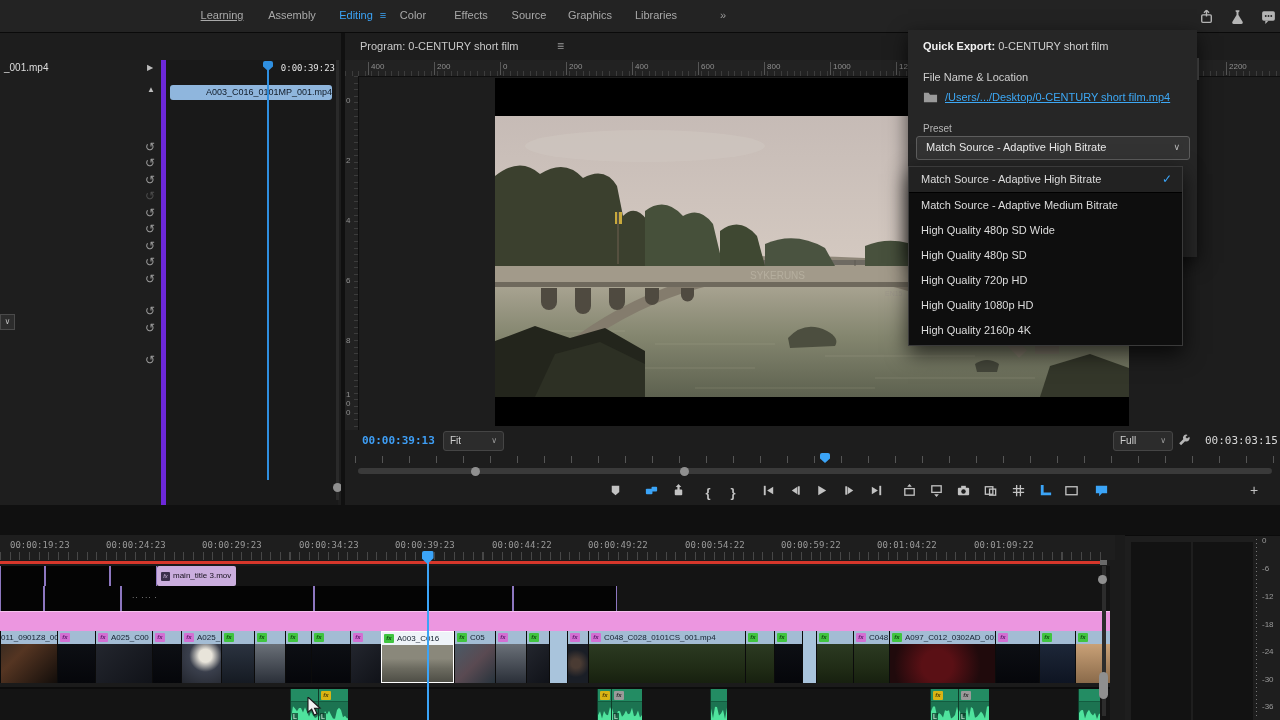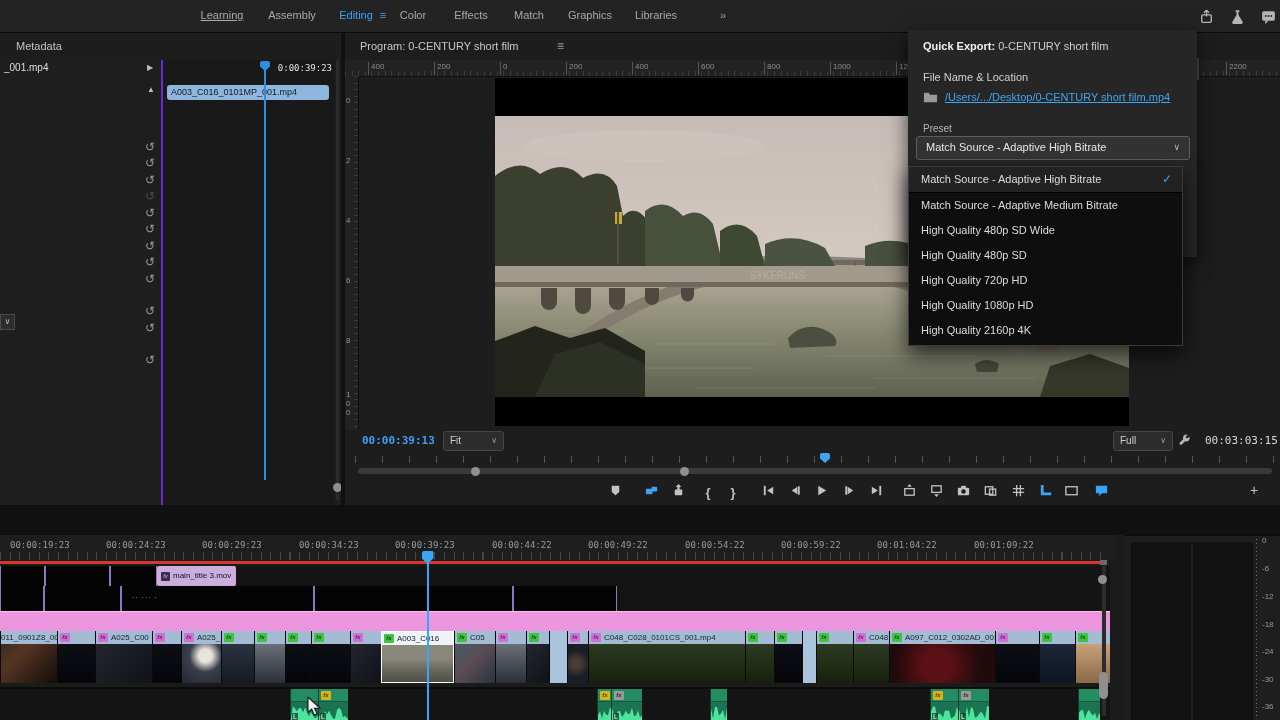--- a/index.html
+++ b/index.html
@@ -12,21 +12,21 @@
   #topbar{left:0;top:0;width:1280px;height:32px;background:#232323;border-bottom:1px solid #0a0a0a;}
   .ws-tab{position:absolute;top:9px;transform:translateX(-50%);font-size:11px;color:#a9a9a9;white-space:nowrap;cursor:default;}
   .ws-tab.active{color:#3ba4f7;}
   .tb-icon{position:absolute;top:8px;width:18px;height:18px;color:#b5b5b5;}
 
   
   #ec{left:0;top:33px;width:341px;height:472px;background:#1d1d1d;}
   #ec-head{position:absolute;left:0;top:0;width:100%;height:27px;background:#1d1d1d;border-bottom:1px solid #111;}
   #ec-tab{position:absolute;left:16px;top:7px;font-size:11px;color:#c3c3c3;}
   #ec-left{position:absolute;left:0;top:27px;width:160px;height:445px;background:#1e1e1e;padding-left:24px;}
-  #ec-right{position:absolute;left:161px;top:27px;width:172px;height:445px;background:#191919;border-left:2px solid #6d28d9;}
+  #ec-right{position:absolute;left:161px;top:27px;width:172px;height:445px;background:#191919;border-left:5px solid #6d28d9;text-align:right;}
   .ec-lines{background-image:repeating-linear-gradient(180deg,transparent 0 15px,#2a2a2a 15px 16px);}
   .ec-reset{position:absolute;left:142px;width:16px;height:16px;font-size:12px;color:#9a9a9a;text-align:center;line-height:16px;}
   .ec-reset.dim{color:#4d4d4d;}
   #ec-row1{position:absolute;left:0;top:2px;width:158px;height:16px;font-size:10px;color:#dedede;padding-left:4px;}
   #ec-exp{position:absolute;left:147px;top:3px;font-size:8px;color:#bdbdbd;}
   #ec-col{position:absolute;left:147px;top:25px;font-size:8px;color:#bdbdbd;}
   #ec-clipbar{position:absolute;left:4px;top:25px;width:158px;height:15px;background:#8fb6dd;border-radius:3px;
               font-size:9px;color:#101a26;line-height:15px;padding-left:4px;white-space:nowrap;overflow:hidden;}
   #ec-tc{position:absolute;right:3px;top:3px;font-size:9px;color:#e0e0e0;}
   #ec-playhead{position:absolute;left:101px;top:2px;width:1.5px;height:418px;background:#2f8fe0;}
@@ -159,21 +159,21 @@
 <div id="root">
 
   <div id="topbar" class="abs">
     <div id="ws-tabs">
         <span class="ws-tab" style="left: 222px; text-decoration: underline;">Learning</span>
         <span class="ws-tab" style="left: 292px;">Assembly</span>
         <span class="ws-tab active" style="left: 356px;">Editing</span>
         <span class="ws-tab active" style="left: 383px;">≡</span>
         <span class="ws-tab" style="left: 413px;">Color</span>
         <span class="ws-tab" style="left: 471px;">Effects</span>
-        <span class="ws-tab" style="left: 529px;">Match</span>
+        <span class="ws-tab" style="left: 529px;">Source</span>
         <span class="ws-tab" style="left: 590px;">Graphics</span>
         <span class="ws-tab" style="left: 656px;">Libraries</span>
       </div>
     <span class="ws-tab" style="left:723px;color:#9a9a9a">»</span>
     <div id="tb-icons">
         <span class="tb-icon" style="left: 1198px;"><svg width="17" height="17" viewBox="0 0 16 16" fill="currentColor" style="color:#b5b5b5">
             <rect x="3.5" y="6.5" width="9" height="7" rx="1" fill="none" stroke="currentColor" stroke-width="1.3"></rect>
             <path d="M8 2v6M8 2L5.6 4.4M8 2l2.4 2.4" fill="none" stroke="currentColor" stroke-width="1.3"></path>
           </svg></span>
         <span class="tb-icon" style="left: 1229px;"><svg width="17" height="17" viewBox="0 0 16 16" fill="currentColor" style="color:#b5b5b5">
@@ -183,23 +183,20 @@
             <rect x="2" y="3" width="12" height="9" rx="1.6"></rect>
             <path d="M5 12v3l3-3z"></path>
             <circle cx="5.4" cy="7.5" r=".9" fill="#232323"></circle>
             <circle cx="8" cy="7.5" r=".9" fill="#232323"></circle>
             <circle cx="10.6" cy="7.5" r=".9" fill="#232323"></circle>
           </svg></span>
       </div>
   </div>
 
   <div id="ec" class="abs">
-    <div id="ec-head">
-      <span id="ec-tab">Metadata</span>
-    </div>
     <div id="ec-left" class="ec-lines">
       <div id="ec-row1">_001.mp4</div>
       <span id="ec-exp">▶</span>
       <span id="ec-col">▲</span>
       <div id="ec-resets">
           <span class="ec-reset" style="top: 79px;">↺</span>
           <span class="ec-reset" style="top: 95px;">↺</span>
           <span class="ec-reset" style="top: 112px;">↺</span>
           <span class="ec-reset dim" style="top: 128px;">↺</span>
           <span class="ec-reset" style="top: 145px;">↺</span>

